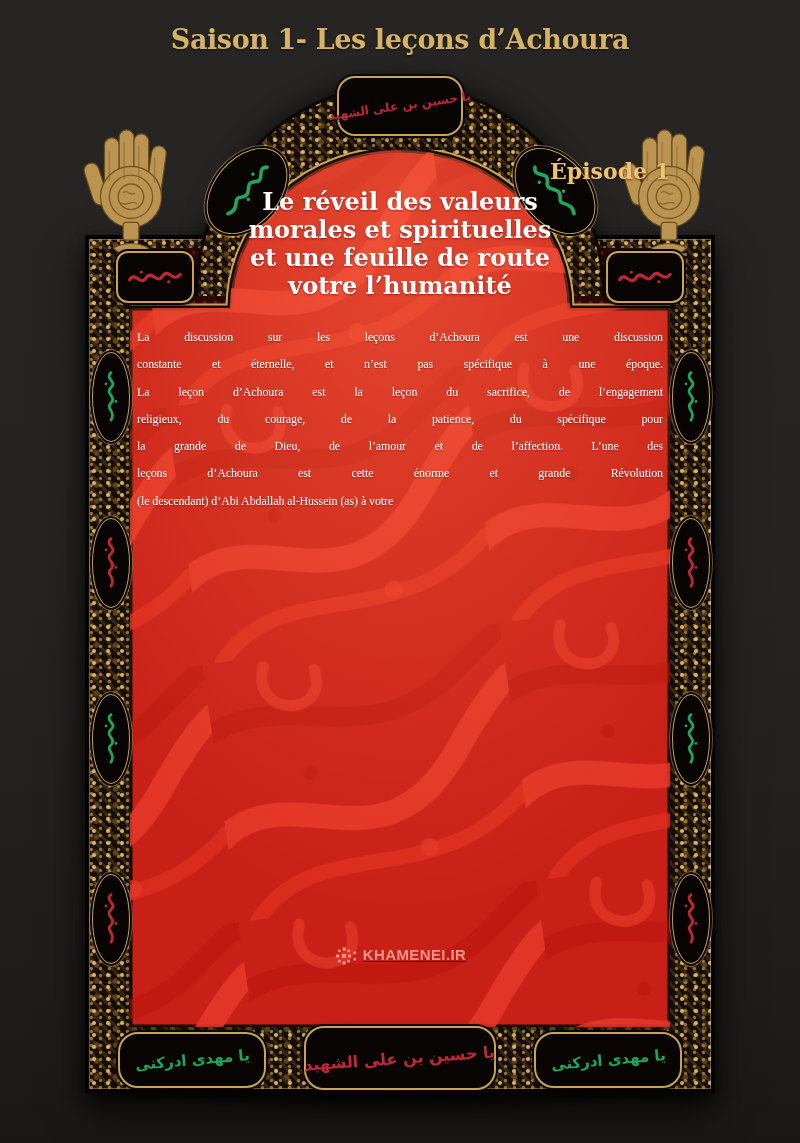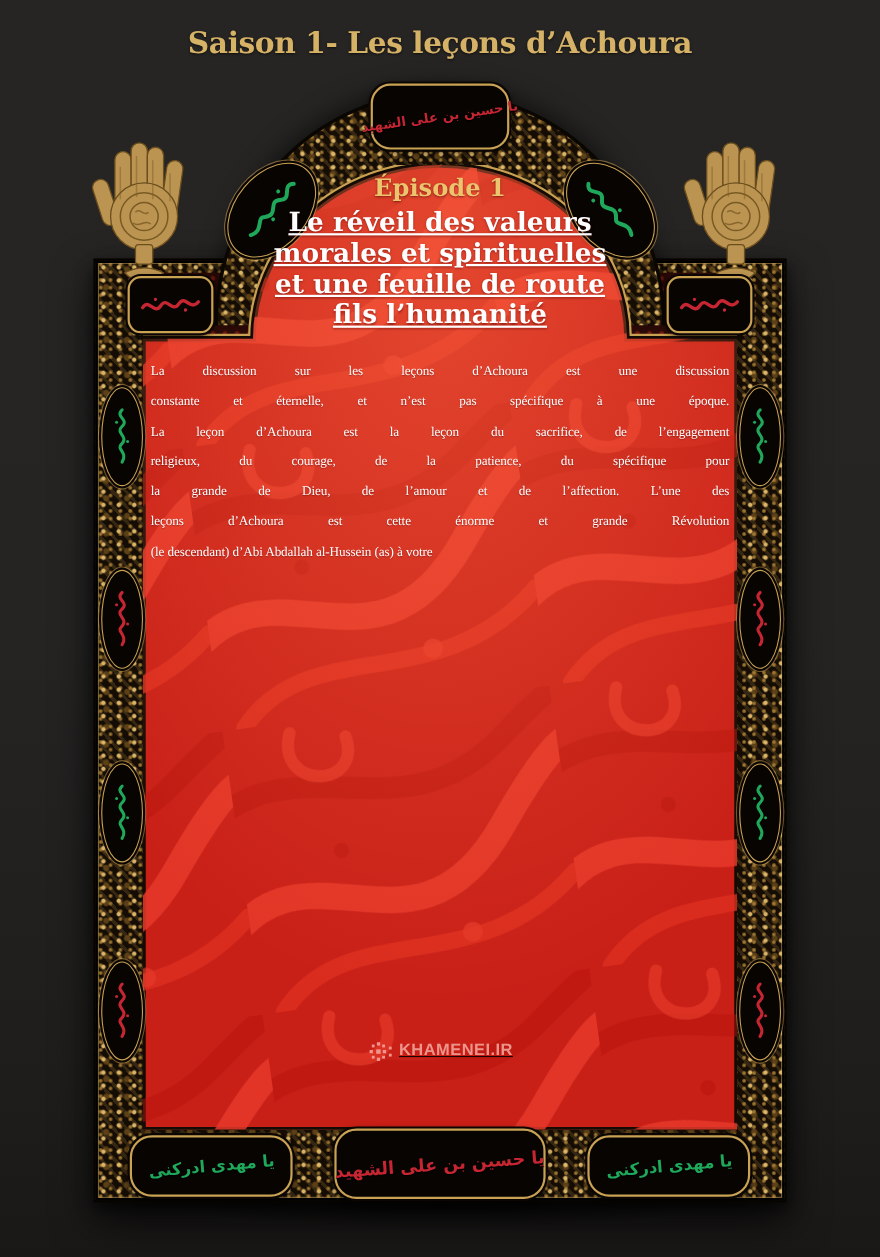--- a/index.html
+++ b/index.html
@@ -97,26 +97,26 @@
   .bottom-cartouche.c .arabic{font-size:16px;transform:rotate(-4deg);}
 
   
   .hand{z-index:4;width:118px;height:148px;}
   .hand.l{left:72px;top:112px;}
   .hand.r{left:610px;top:112px;}
 
   
   .content{left:130px;top:150px;width:540px;height:877px;z-index:8;}
   .episode-label{
-    position:absolute;left:0;top:8px;width:540px;text-align:center;
+    position:absolute;left:0;top:8px;width:540px;text-align:right;
     font-size:22px;font-weight:bold;color:#ecc46d;text-shadow:0 1px 2px rgba(60,0,0,.55);
   }
   .heading{position:absolute;left:80px;top:38px;width:380px;text-align:center;
     font-size:24px;line-height:28px;font-weight:bold;color:#ffffff;
-    text-shadow:0 1px 2px rgba(80,0,0,.5);text-decoration:underline;}
+    text-shadow:0 1px 2px rgba(80,0,0,.5);}
   .paragraph{position:absolute;left:7px;top:174px;width:526px;color:#ffffff;}
   .body-line{
     font-family:"Liberation Serif","DejaVu Serif",serif;
     font-size:12px;font-weight:normal;line-height:27.3px;height:27.3px;
     text-align:justify;text-align-last:justify;letter-spacing:-0.1px;
     text-shadow:0 1px 1px rgba(80,0,0,.45);white-space:nowrap;
   }
   .body-line:last-child{text-align-last:left;}
   .watermark{
     position:absolute;left:0;top:796px;width:540px;display:flex;
@@ -307,21 +307,21 @@
   <span class="arabic cal-green" dir="rtl">یا مهدی ادرکنی</span>
 </div>
 
 <div class="abs content">
   <div class="episode-label">Épisode 1</div>
   <div class="heading">
 
   <div class="heading-line">Le réveil des valeurs</div>
       <div class="heading-line">morales et spirituelles</div>
       <div class="heading-line">et une feuille de route</div>
-      <div class="heading-line">fils l’humanité</div>
+      <div class="heading-line">votre l’humanité</div>
     </div>
   <div class="paragraph">
 
   <div class="body-line">La discussion sur les leçons d’Achoura est une discussion</div>
       <div class="body-line">constante et éternelle, et n’est pas spécifique à une époque.</div>
       <div class="body-line">La leçon d’Achoura est la leçon du sacrifice, de l’engagement</div>
       <div class="body-line">religieux, du courage, de la patience, du spécifique pour</div>
       <div class="body-line">la grande de Dieu, de l’amour et de l’affection. L’une des</div>
       <div class="body-line">leçons d’Achoura est cette énorme et grande Révolution</div>
       <div class="body-line">(le descendant) d’Abi Abdallah al-Hussein (as) à votre</div>

